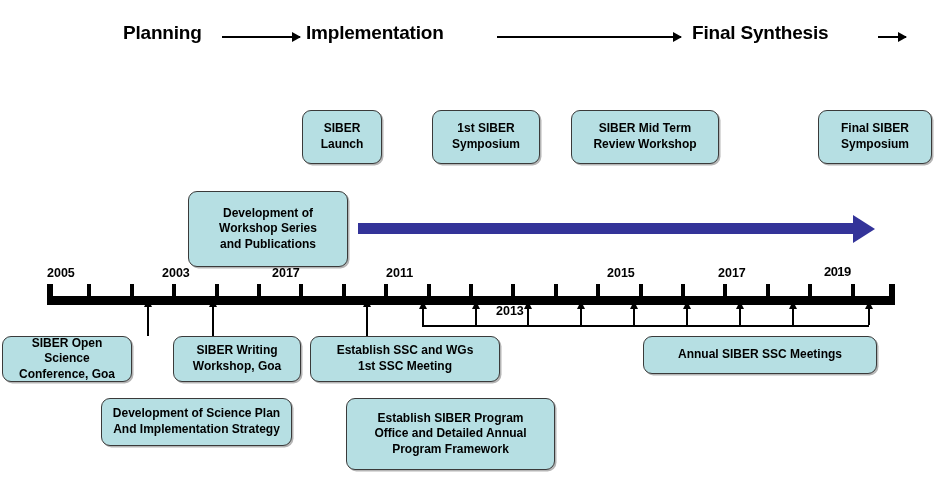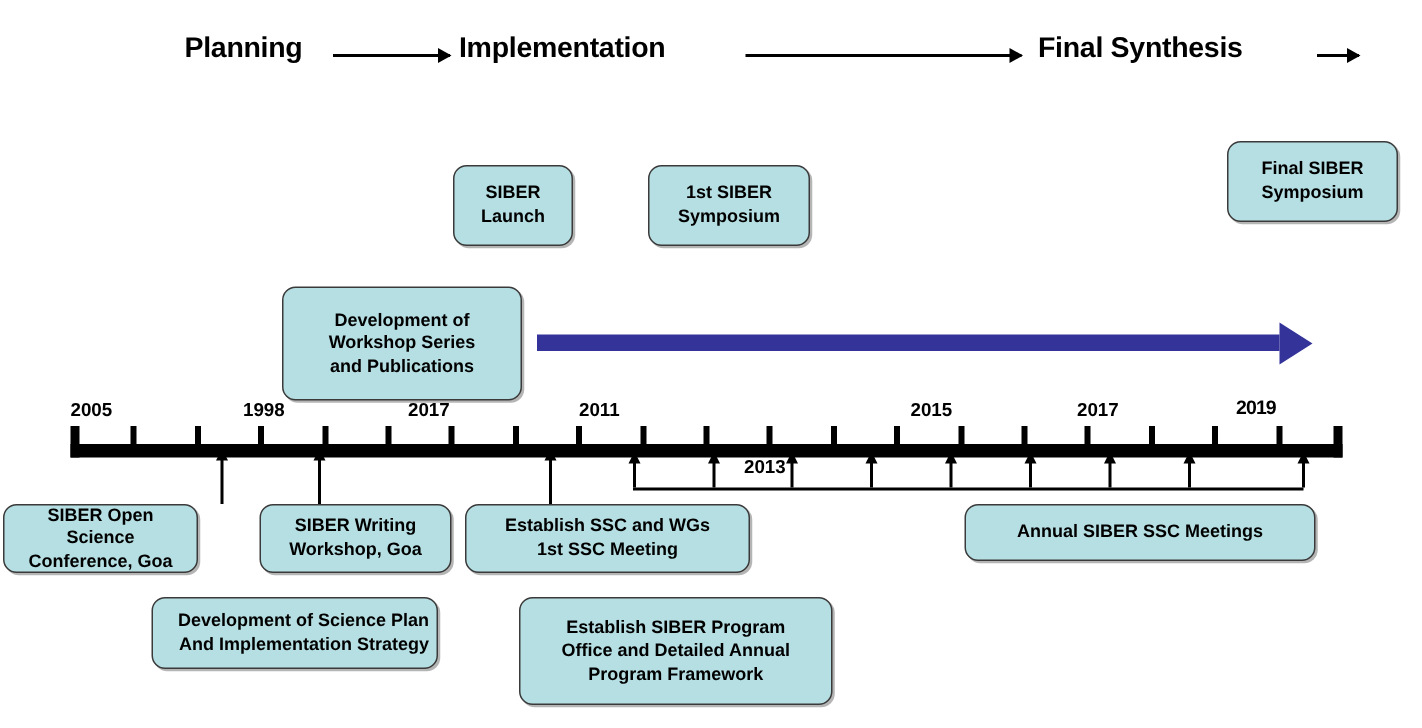--- a/index.html
+++ b/index.html
@@ -170,21 +170,25 @@
   </div>
 
   <div class="ebox" style="left: 302px; top: 110px; width: 80px; height: 54px;">
     <span>SIBER
 Launch</span>
   </div>
   <div class="ebox" style="left: 432px; top: 110px; width: 108px; height: 54px; justify-content: flex-end;">
     <span>1st SIBER
 Symposium</span>
   </div>
-  <div class="ebox" style="left: 818px; top: 94px; width: 114px; height: 54px;">
+  <div class="ebox" style="left: 571px; top: 110px; width: 148px; height: 54px;">
+    <span>SIBER Mid  Term
+Review Workshop</span>
+  </div>
+  <div class="ebox" style="left: 818px; top: 110px; width: 114px; height: 54px;">
     <span>Final SIBER
 Symposium</span>
   </div>
 
   <div class="ebox" style="left: 188px; top: 191px; width: 160px; height: 76px;">
     <span>Development of
 Workshop Series
 and Publications</span>
   </div>
   <div class="blue-bar" style="left: 358px; top: 223px; width: 495px; background: rgb(51, 51, 153);"></div>
@@ -210,21 +214,21 @@
         <div class="axis-tick" style="left: 638.6px; top: 284px; height: 12px;"></div>
         <div class="axis-tick" style="left: 681px; top: 284px; height: 12px;"></div>
         <div class="axis-tick" style="left: 723.4px; top: 284px; height: 12px;"></div>
         <div class="axis-tick" style="left: 765.8px; top: 284px; height: 12px;"></div>
         <div class="axis-tick" style="left: 808.2px; top: 284px; height: 12px;"></div>
         <div class="axis-tick" style="left: 850.6px; top: 284px; height: 12px;"></div>
         <div class="axis-end" style="left: 889px; top: 284px; height: 21px;"></div>
       </div>
     <div>
         <div class="year-label" style="left: 47px; top: 266px;">2005</div>
-        <div class="year-label" style="left: 162px; top: 266px;">1998</div>
+        <div class="year-label" style="left: 162px; top: 266px;">2003</div>
         <div class="year-label" style="left: 272px; top: 266px;">2017</div>
         <div class="year-label" style="left: 386px; top: 266px;">2011</div>
         <div class="year-label" style="left: 496px; top: 266px; margin-top: 38px;">2013</div>
         <div class="year-label" style="left: 607px; top: 266px;">2015</div>
         <div class="year-label" style="left: 718px; top: 266px;">2017</div>
         <div class="year-label alt" style="left: 824px; top: 264px;">2019</div>
       </div>
   </div>
 
   <div>
@@ -253,21 +257,21 @@
     <span>SIBER Writing
 Workshop, Goa</span>
   </div>
   <div class="ebox" style="left: 310px; top: 336px; width: 190px; height: 46px;">
     <span>Establish  SSC and WGs
 1st SSC Meeting</span>
   </div>
   <div class="ebox" style="left: 643px; top: 336px; width: 234px; height: 38px;">
     <span>Annual SIBER SSC Meetings</span>
   </div>
-  <div class="ebox" style="left: 101px; top: 398px; width: 191px; height: 48px; text-align: right;">
+  <div class="ebox" style="left: 101px; top: 398px; width: 191px; height: 48px;">
     <span>Development of Science Plan
 And Implementation  Strategy</span>
   </div>
   <div class="ebox" style="left: 346px; top: 398px; width: 209px; height: 72px;">
     <span>Establish  SIBER Program
 Office and Detailed Annual
 Program Framework</span>
   </div>
 
 </div>

